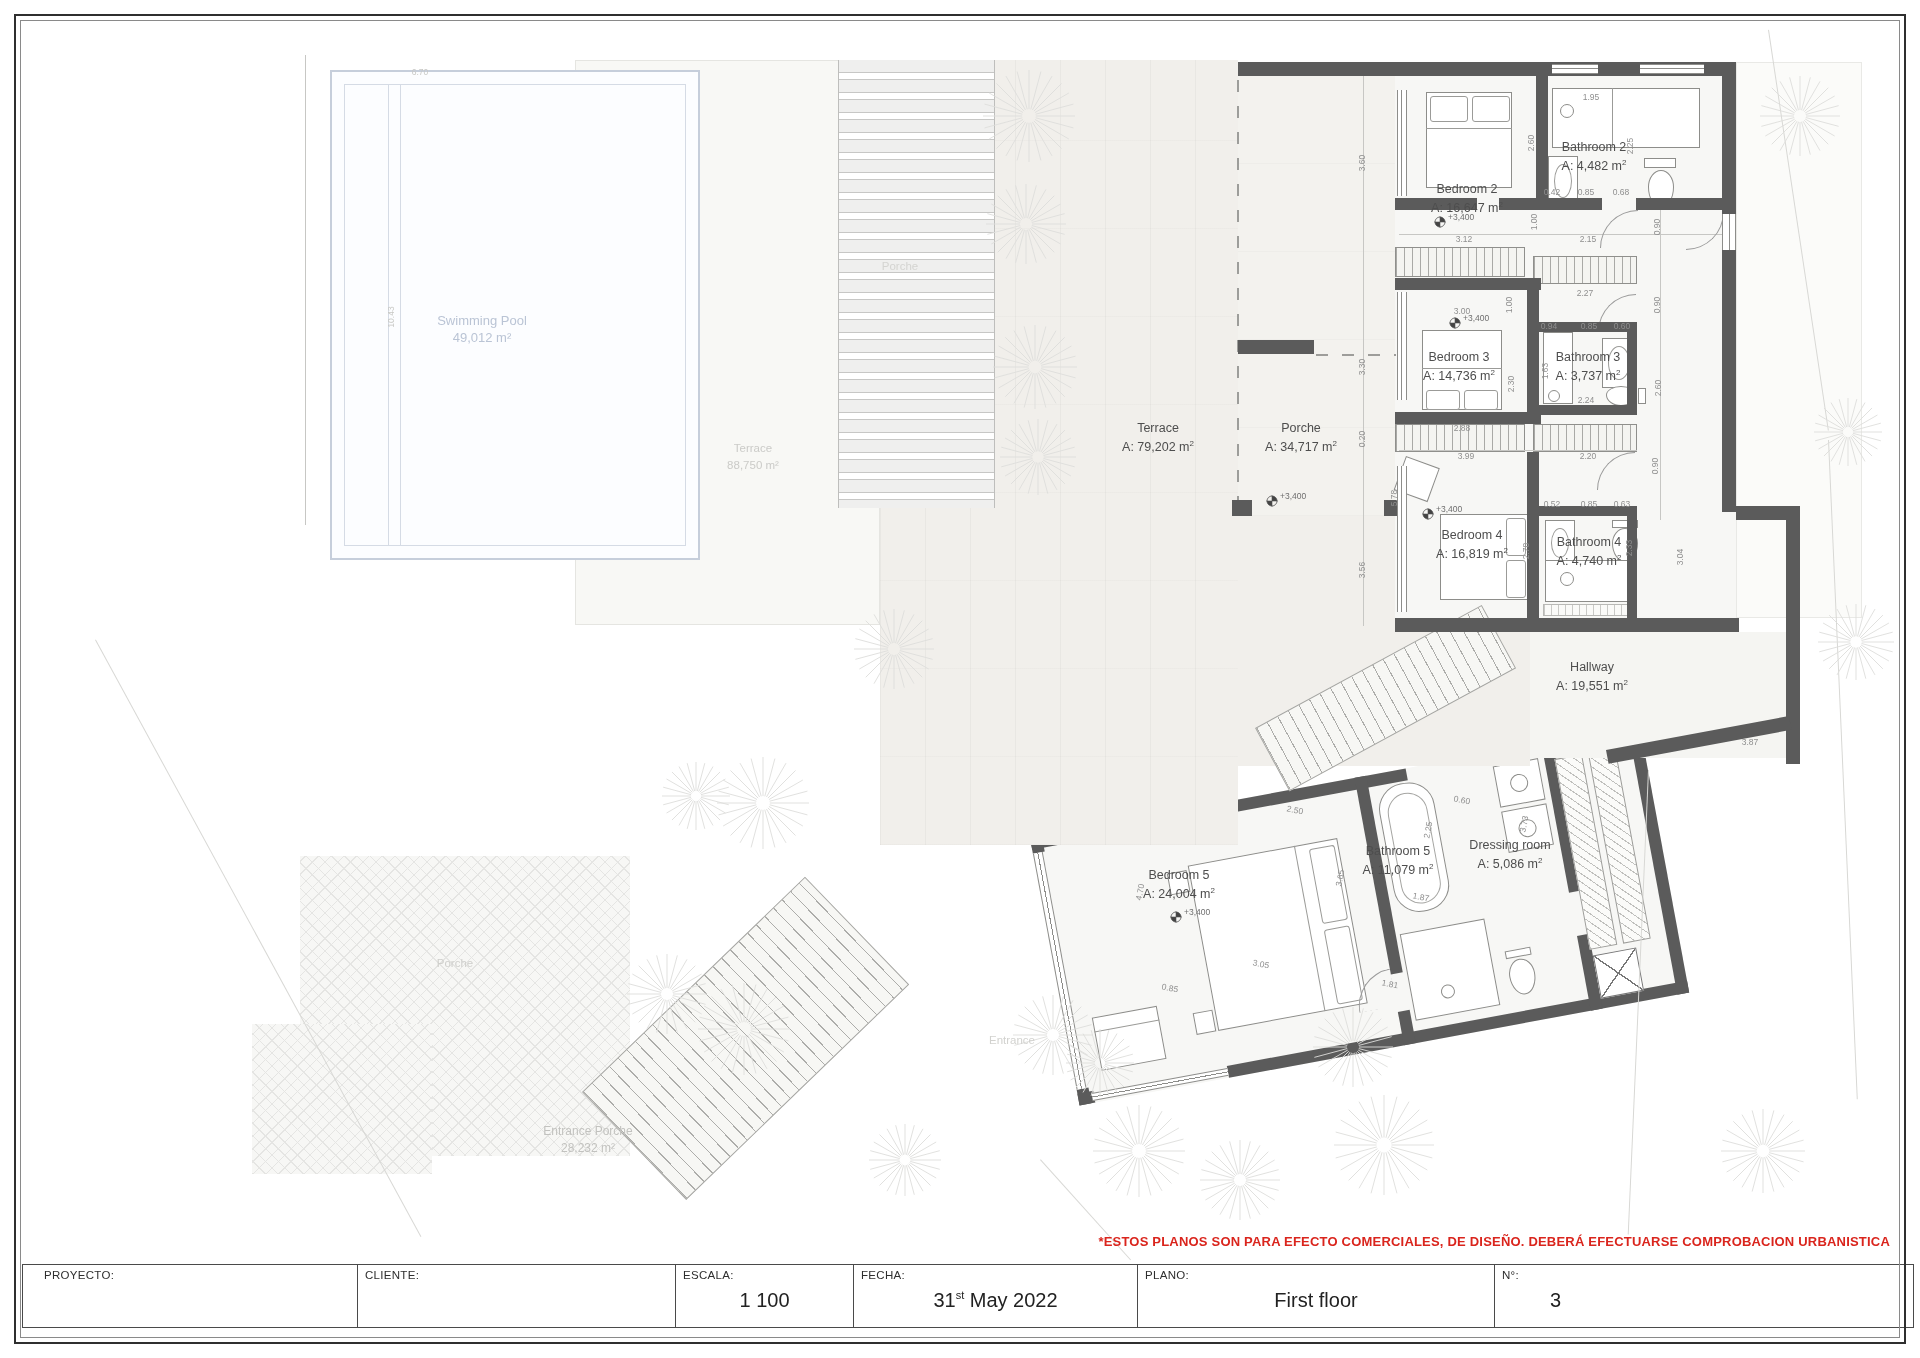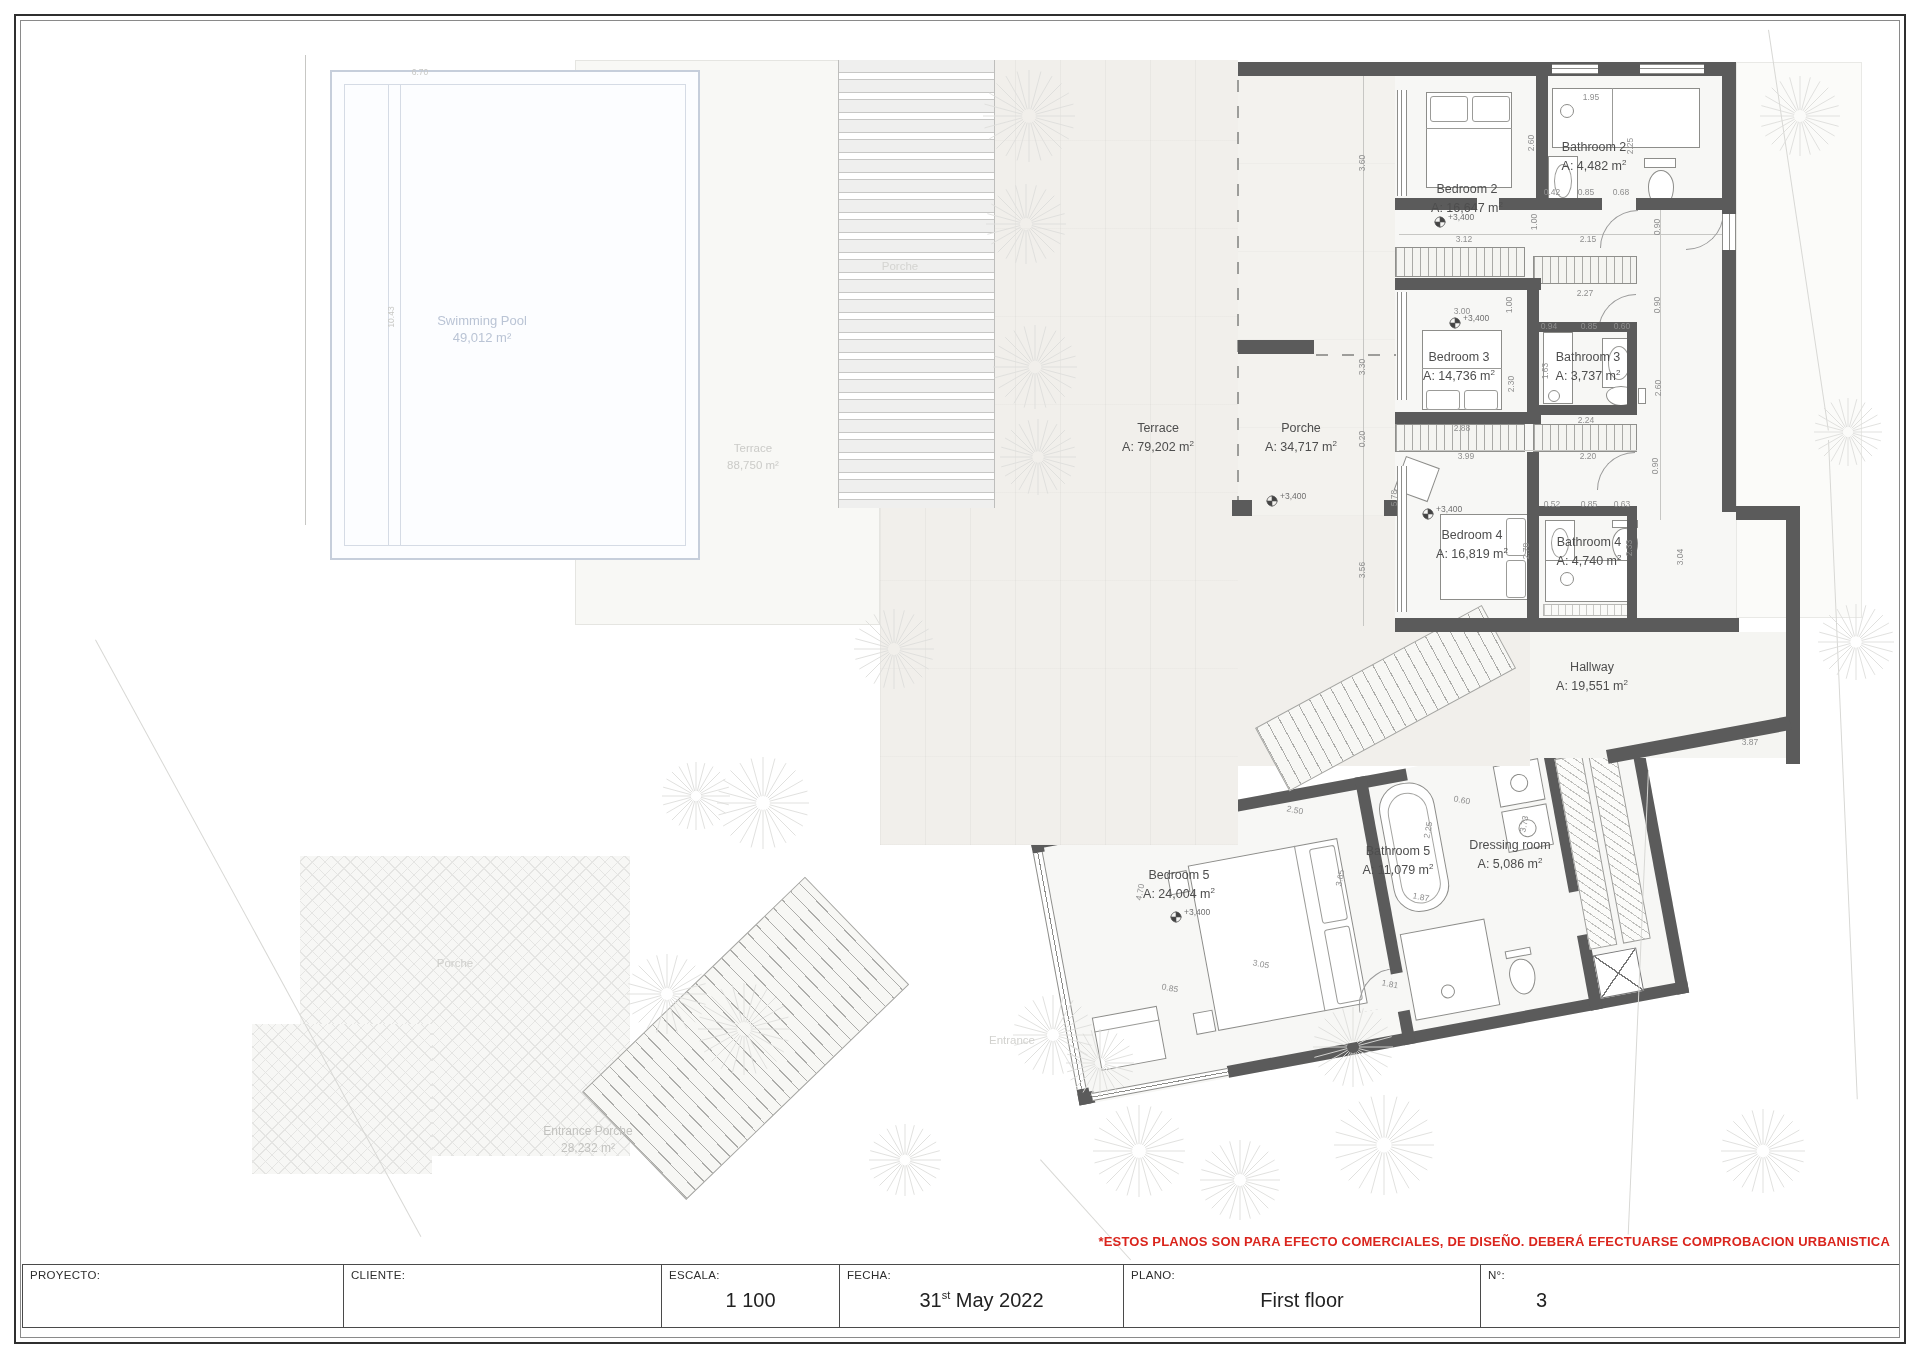--- a/index.html
+++ b/index.html
@@ -53,21 +53,21 @@
   
   .room-label{position:absolute;transform:translateX(-50%);text-align:center;font-size:12.5px;line-height:16px;color:#4e4e4e;white-space:nowrap;}
   .room-label sup{font-size:8px;}
   .faint-label{position:absolute;transform:translateX(-50%);text-align:center;line-height:17px;white-space:nowrap;}
   .dim{position:absolute;font-size:8.5px;color:#8f8f8f;white-space:nowrap;transform:translate(-50%,-50%);}
   .marker{position:absolute;}
   .marker span{position:absolute;left:14px;top:-2px;font-size:8.5px;color:#6e6e6e;white-space:nowrap;}
   .tree{position:absolute;}
   #disclaimer{position:absolute;right:30px;top:1234px;font-size:13px;font-weight:bold;color:#da251d;letter-spacing:.2px;}
   
-  #titleblock{position:absolute;left:22px;top:1264px;width:1876px;height:62px;border:1px solid #4a4a4a;display:flex;background:#fff;}
+  #titleblock{position:absolute;left:22px;top:1264px;width:1876px;height:62px;border:1px solid #4a4a4a;display:flex;background:#fff;padding-left:14px;}
   .tb-cell{position:relative;border-right:1px solid #4a4a4a;height:100%;box-sizing:border-box;}
   .tb-cell:last-child{border-right:none;}
   .tb-label{position:absolute;left:7px;top:4px;font-size:11.5px;color:#2e2e2e;letter-spacing:.3px;}
   .tb-value{position:absolute;left:0;right:0;top:24px;text-align:center;font-size:20px;color:#222;}
   .tb-value sup{font-size:11px;}
 </style>
 </head>
 <body>
 
 <div class="page">
@@ -814,21 +814,21 @@
       <span class="dim" style="left: 1462px; top: 295px; margin-top: 16px;">3.00</span>
       <span class="dim" style="left: 1585px; top: 293px;">2.27</span>
       <span class="dim" style="left: 1509px; top: 305px; transform: translate(-50%, -50%) rotate(-90deg);">1.00</span>
       <span class="dim" style="left: 1657px; top: 305px; transform: translate(-50%, -50%) rotate(-90deg);">0.90</span>
       <span class="dim" style="left: 1549px; top: 326px;">0.94</span>
       <span class="dim" style="left: 1589px; top: 326px;">0.85</span>
       <span class="dim" style="left: 1622px; top: 326px;">0.60</span>
       <span class="dim" style="left: 1545px; top: 371px; transform: translate(-50%, -50%) rotate(-90deg);">1.63</span>
       <span class="dim" style="left: 1511px; top: 384px; transform: translate(-50%, -50%) rotate(-90deg);">2.30</span>
       <span class="dim" style="left: 1658px; top: 388px; transform: translate(-50%, -50%) rotate(-90deg);">2.60</span>
-      <span class="dim" style="left: 1586px; top: 420px;">2.24</span>
+      <span class="dim" style="left: 1586px; top: 400px;">2.24</span>
       <span class="dim" style="left: 1462px; top: 428px;">2.88</span>
       <span class="dim" style="left: 1466px; top: 456px;">3.99</span>
       <span class="dim" style="left: 1588px; top: 456px;">2.20</span>
       <span class="dim" style="left: 1362px; top: 367px; transform: translate(-50%, -50%) rotate(-90deg);">3.30</span>
       <span class="dim" style="left: 1362px; top: 439px; transform: translate(-50%, -50%) rotate(-90deg);">0.20</span>
       <span class="dim" style="left: 1362px; top: 570px; transform: translate(-50%, -50%) rotate(-90deg);">3.56</span>
       <span class="dim" style="left: 1394px; top: 498px; transform: translate(-50%, -50%) rotate(-90deg);">5.78</span>
       <span class="dim" style="left: 1552px; top: 504px;">0.52</span>
       <span class="dim" style="left: 1589px; top: 504px;">0.85</span>
       <span class="dim" style="left: 1622px; top: 504px;">0.63</span>

